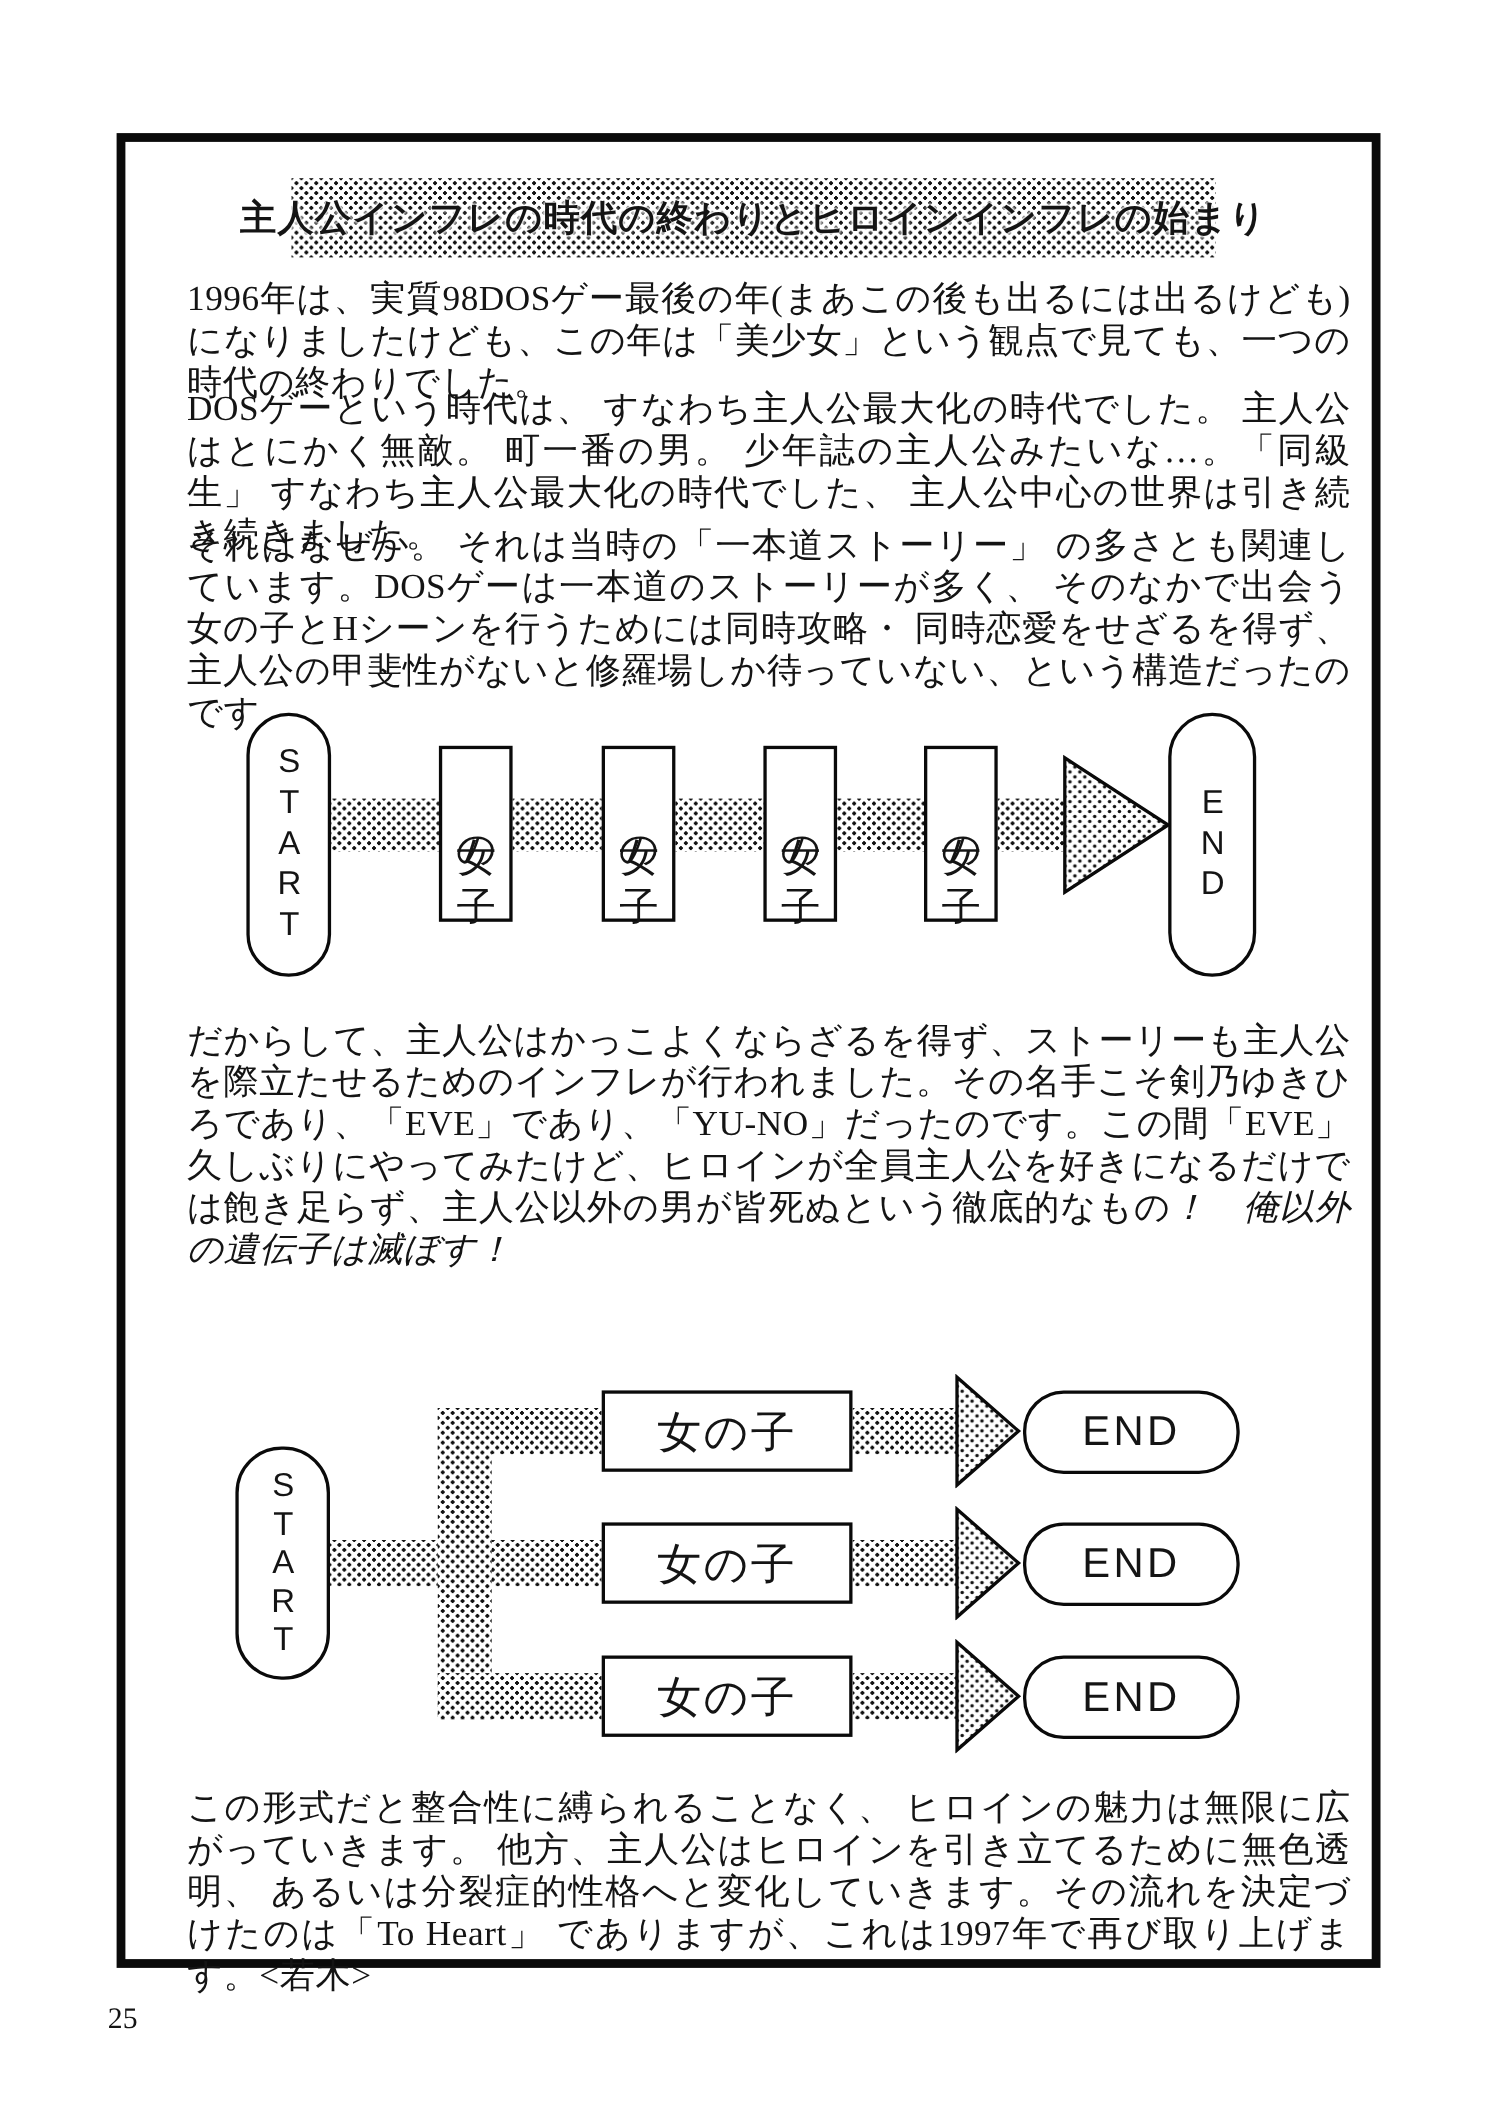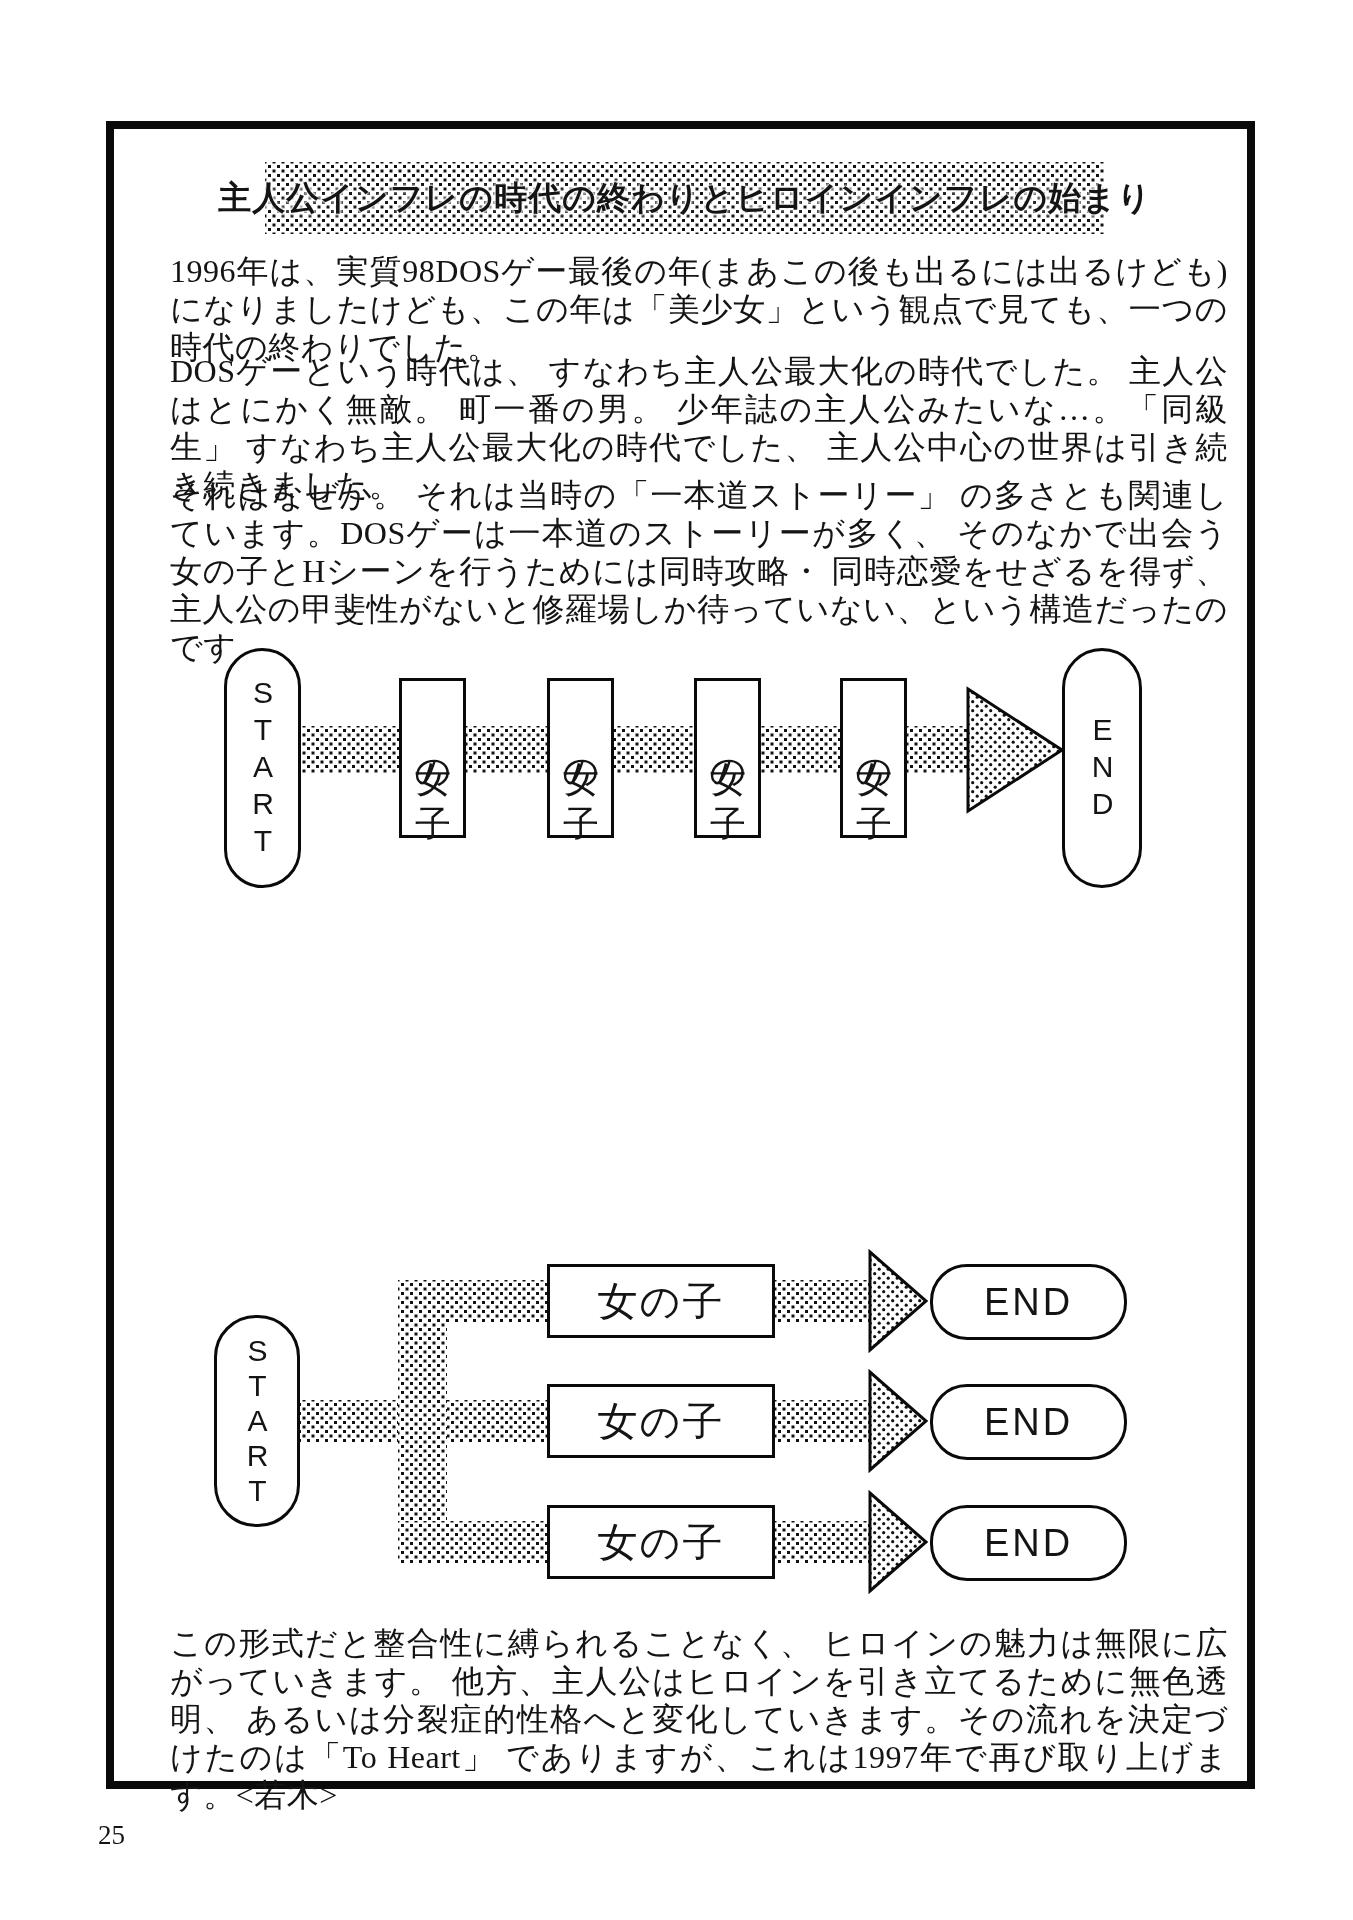--- a/index.html
+++ b/index.html
@@ -128,20 +128,23 @@
       <span class="vtext girl-v">女の子</span>
     </div>
     <div class="node" style="left:694px;top:678px;width:67px;height:160px;">
       <span class="vtext girl-v">女の子</span>
     </div>
     <div class="node" style="left:840px;top:678px;width:67px;height:160px;">
       <span class="vtext girl-v">女の子</span>
     </div>
   </div>
 
+  <div class="para p4">
+    <span>だからして、主人公はかっこよくならざるを得ず、ストーリーも主人公を際立たせるためのインフレが行われました。その名手こそ剣乃ゆきひろであり、「EVE」であり、「YU-NO」だったのです。この間「EVE」久しぶりにやってみたけど、ヒロインが全員主人公を好きになるだけでは飽き足らず、主人公以外の男が皆死ぬという徹底的なもの</span><span class="seg-italic">！　俺以外の遺伝子は滅ぼす！</span>
+  </div>
 
 
   <div>
 
     <div class="band halftone" style="left:295px;top:1400px;width:252px;height:42px;"></div>
 
     <div class="band halftone" style="left:398px;top:1280px;width:49px;height:283px;"></div>
 
     <div class="band halftone" style="left:398px;top:1280px;width:149px;height:42px;"></div>
     <div class="band halftone" style="left:398px;top:1521px;width:149px;height:42px;"></div>

